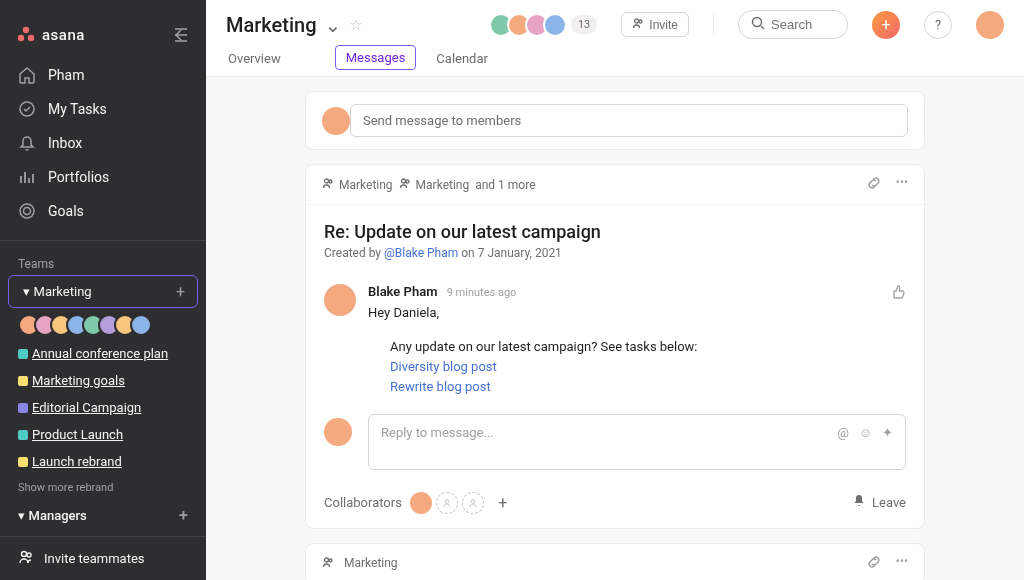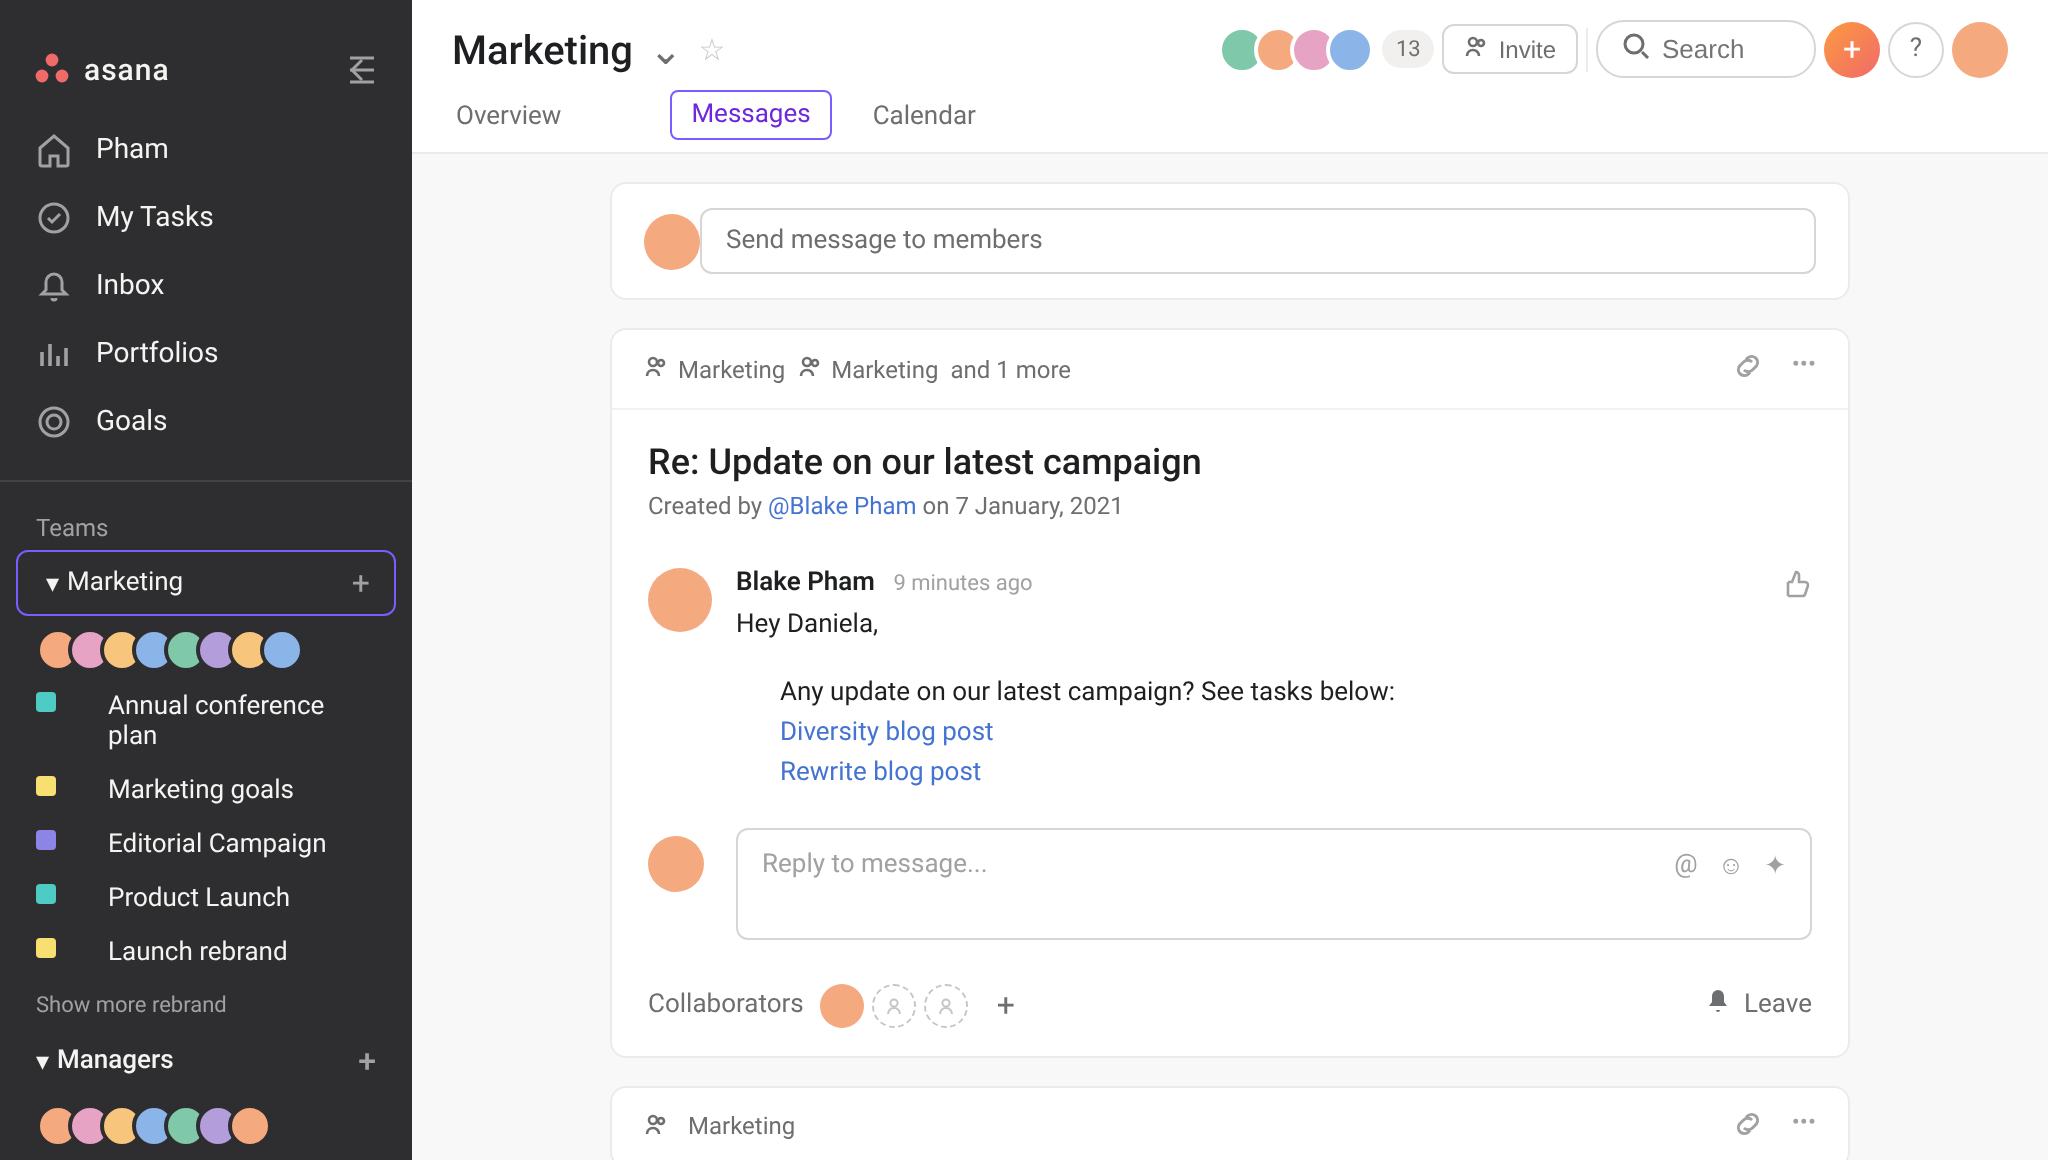--- a/index.html
+++ b/index.html
@@ -22,37 +22,37 @@
     .section-label { font-size: 12px; color: #a2a0a2; padding: 8px 18px 4px; }
     
     .team-row { display: flex; align-items: center; padding: 6px 12px 6px 14px; font-size: 13px; cursor: pointer; border: 1.5px solid #7b5cff; border-radius: 6px; margin: 0 8px; }
     .team-row .chev { margin-right: 4px; }
     .plus-small { margin-left: auto; color: #a2a0a2; font-size: 16px; }
     
     .avatar-row { display: flex; padding: 6px 18px 4px; gap: 0; }
     .mini-avatar { width: 22px; height: 22px; border-radius: 50%; border: 2px solid #2e2e30; margin-left: -6px; }
     .mini-avatar:first-child { margin-left: 0; }
     
-    .project-item { display: flex; align-items: flex-start; gap: 26px; padding: 6px 18px; font-size: 13px; color: #f5f4f3; cursor: pointer; }
+    .project-item { display: flex; align-items: center; gap: 4px; padding: 6px 18px; font-size: 13px; color: #f5f4f3; cursor: pointer; text-decoration: underline; }
     .proj-dot { width: 10px; height: 10px; border-radius: 2px; flex-shrink: 0; }
     
     .show-more { font-size: 11px; color: #a2a0a2; padding: 6px 18px; cursor: pointer; }
     
     .team-row2 { display: flex; align-items: center; padding: 6px 18px; font-size: 13px; font-weight: 500; cursor: pointer; }
     .team-row2 .chev { margin-right: 4px; }
     
     .invite-row { display: flex; align-items: center; gap: 10px; padding: 12px 18px; font-size: 13px; cursor: pointer; border-top: 1px solid #424244; position: absolute; bottom: 0; left: 0; right: 0; background: #2e2e30; }
     
     
     .main { flex: 1; display: flex; flex-direction: column; background: #f9f8f8; }
     
     .header { background: #fff; border-bottom: 1px solid #edeae9; padding: 0 20px; }
     .header-top { display: flex; align-items: center; padding-top: 10px; }
     .page-title { font-size: 20px; font-weight: 500; color: #1e1f21; display: flex; align-items: center; gap: 8px; }
-    .header-right { margin-left: auto; display: flex; align-items: center; gap: 4px; }
+    .header-right { margin-left: auto; display: flex; align-items: center; gap: 24px; }
     .member-avatars { display: flex; align-items: center; }
     .hdr-avatar { width: 24px; height: 24px; border-radius: 50%; border: 2px solid #fff; margin-left: -6px; }
     .member-count { background: #f1f0ef; color: #6d6e6f; font-size: 11px; padding: 3px 7px; border-radius: 10px; margin-left: 4px; }
     .invite-btn { border: 1px solid #d8d6d4; background: #fff; border-radius: 6px; padding: 4px 10px; font-size: 12px; display: flex; align-items: center; gap: 5px; cursor: pointer; color: #6d6e6f; }
     .search { border: 1px solid #d8d6d4; border-radius: 14px; padding: 4px 12px; display: flex; align-items: center; gap: 6px; min-width: 110px; color: #6d6e6f; }
     .search input { border: none; outline: none; font-size: 13px; width: 60px; background: transparent; }
     .add-btn { width: 28px; height: 28px; border-radius: 50%; background: linear-gradient(135deg, #fd9a3f, #f06a6a); display: flex; align-items: center; justify-content: center; color: #fff; cursor: pointer; }
     .help-btn { width: 28px; height: 28px; border-radius: 50%; border: 1px solid #d8d6d4; display: flex; align-items: center; justify-content: center; color: #6d6e6f; cursor: pointer; font-size: 13px; }
     .user-avatar { width: 28px; height: 28px; border-radius: 50%; }
     
@@ -229,20 +229,29 @@
   <div class="avatar-row">
     <span class="mini-avatar" style="background:#f5a97f"></span>
     <span class="mini-avatar" style="background:#e6a3c4"></span>
     <span class="mini-avatar" style="background:#f8c57c"></span>
     <span class="mini-avatar" style="background:#8bb5e8"></span>
     <span class="mini-avatar" style="background:#7fc8a9"></span>
     <span class="mini-avatar" style="background:#b39ddb"></span>
     <span class="mini-avatar" style="background:#f5a97f"></span>
   </div>
 
+  <div class="invite-row">
+    <span><svg width="16" height="16" viewBox="0 0 16 16" fill="none" stroke="currentColor" stroke-width="1.4">
+          <circle cx="6" cy="5" r="2.5"></circle>
+          <circle cx="11" cy="6" r="2"></circle>
+          <path d="M2 14c0-2.2 1.8-4 4-4s4 1.8 4 4"></path>
+          <path d="M10 14c0-1.7 1.3-3 3-3"></path>
+        </svg></span>
+    <span>Invite teammates</span>
+  </div>
 </aside>
 
 <main class="main">
   <div class="header">
     <div class="header-top">
       <div class="page-title">
         <span>Marketing</span>
         <span style="color:#6d6e6f">⌄</span>
         <span style="color:#c7c4c4;font-size:15px">☆</span>
       </div>

